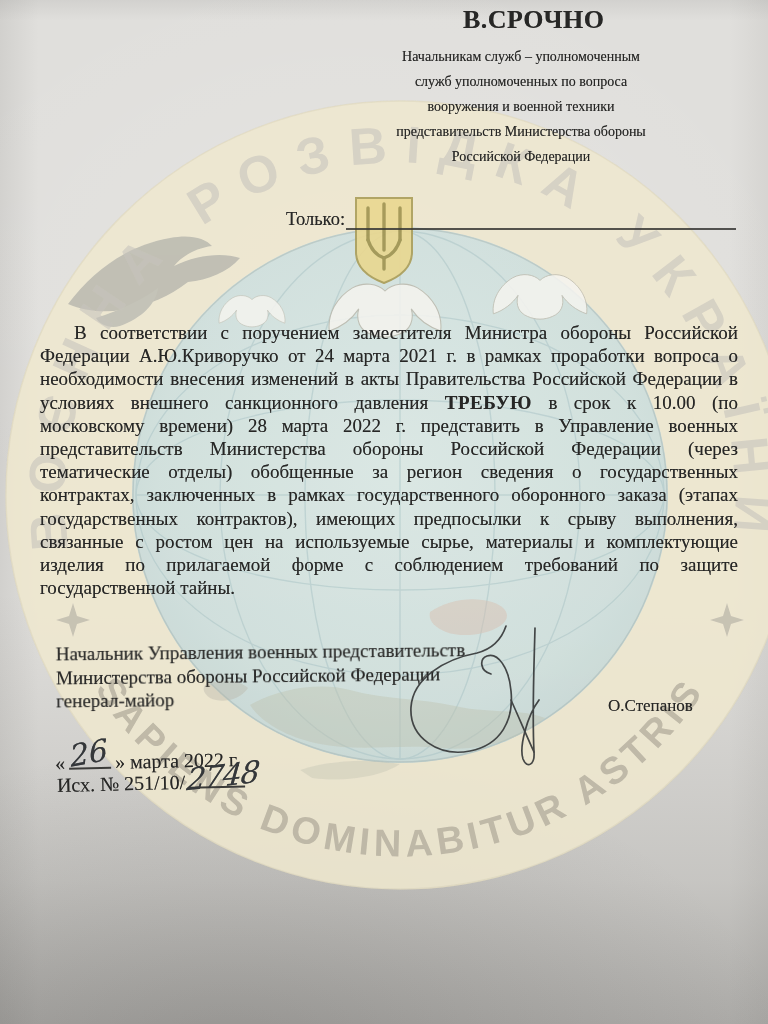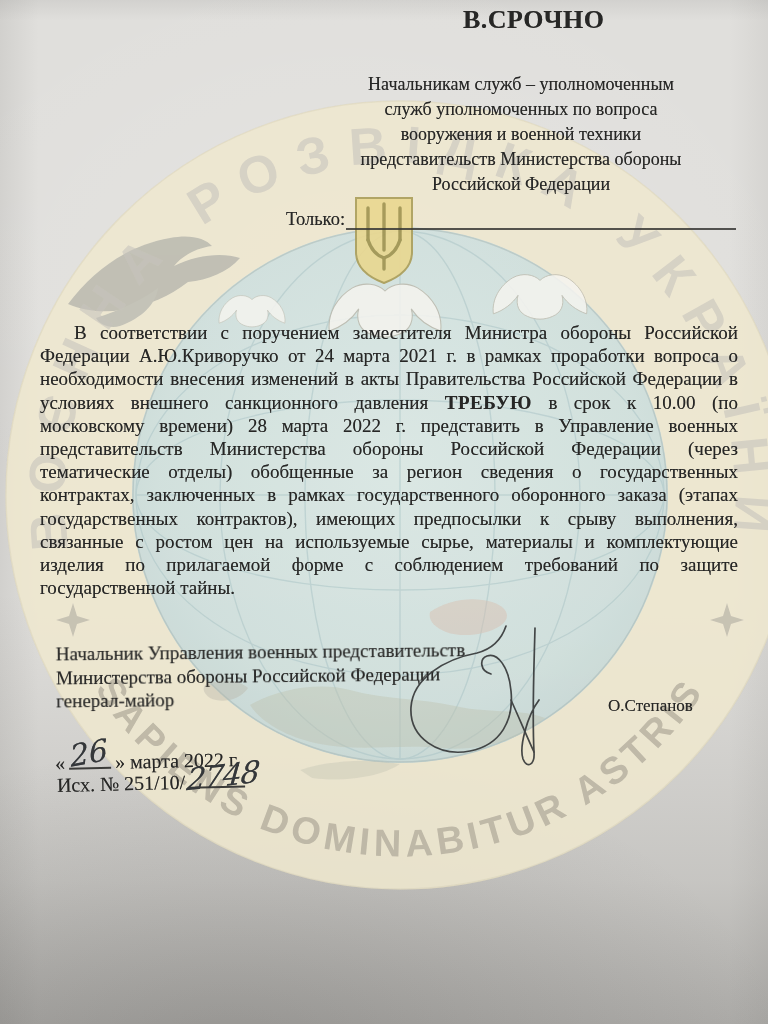--- a/index.html
+++ b/index.html
@@ -9,21 +9,21 @@
     background:
       radial-gradient(ellipse 900px 520px at 30% 104%, rgba(58,56,53,.20), transparent 62%),
       radial-gradient(ellipse 700px 500px at 46% 28%, rgba(255,255,255,.16), transparent 65%),
       linear-gradient(180deg, rgba(90,90,88,.10) 0%, rgba(0,0,0,0) 2%, rgba(0,0,0,0) 58%, rgba(96,94,90,.20) 86%, rgba(74,72,69,.34) 100%),
       linear-gradient(90deg, rgba(104,102,99,.12) 0%, rgba(0,0,0,0) 5%, rgba(0,0,0,0) 95%, rgba(124,122,118,.10) 100%),
       #e0dfdc;
   }
   .wm{position:absolute;left:0;top:0;filter:blur(.6px);opacity:.96;}
   .txt{position:absolute;text-shadow:0 0 .6px rgba(50,50,48,.55);}
   .priority{left:463px;top:5px;width:136px;text-align:left;font-size:26px;font-weight:bold;letter-spacing:.5px;}
-  .addressee{left:318px;top:72px;width:406px;text-align:center;font-size:18px;line-height:25px;}
+  .addressee{left:318px;top:44px;width:406px;text-align:center;font-size:14px;line-height:25px;}
   .only-label{left:286px;top:209px;font-size:18.5px;text-align:center;}
   .only-line{position:absolute;left:346px;top:228px;width:390px;height:2px;background:rgba(55,55,53,.85);}
   .bodypar{left:40px;top:321px;width:698px;font-size:19px;line-height:23.2px;text-align:justify;text-indent:34px;}
   .bodypar b{letter-spacing:.5px;}
   .sigblock{left:56px;top:640px;width:470px;font-size:19px;line-height:23.5px;transform:rotate(-.6deg);}
   .signame{left:608px;top:696px;font-size:17px;}
   .daterow{left:55px;top:750px;font-size:20px;transform:rotate(-1.2deg);transform-origin:left center;}
   .refrow{left:57px;top:772px;font-size:20px;transform:rotate(-1.4deg);transform-origin:left center;}
   .slot{display:inline-block;position:relative;border-bottom:2px solid #3c3c3a;vertical-align:baseline;}
   .dayslot{width:42px;height:18px;margin:0 4px;}

